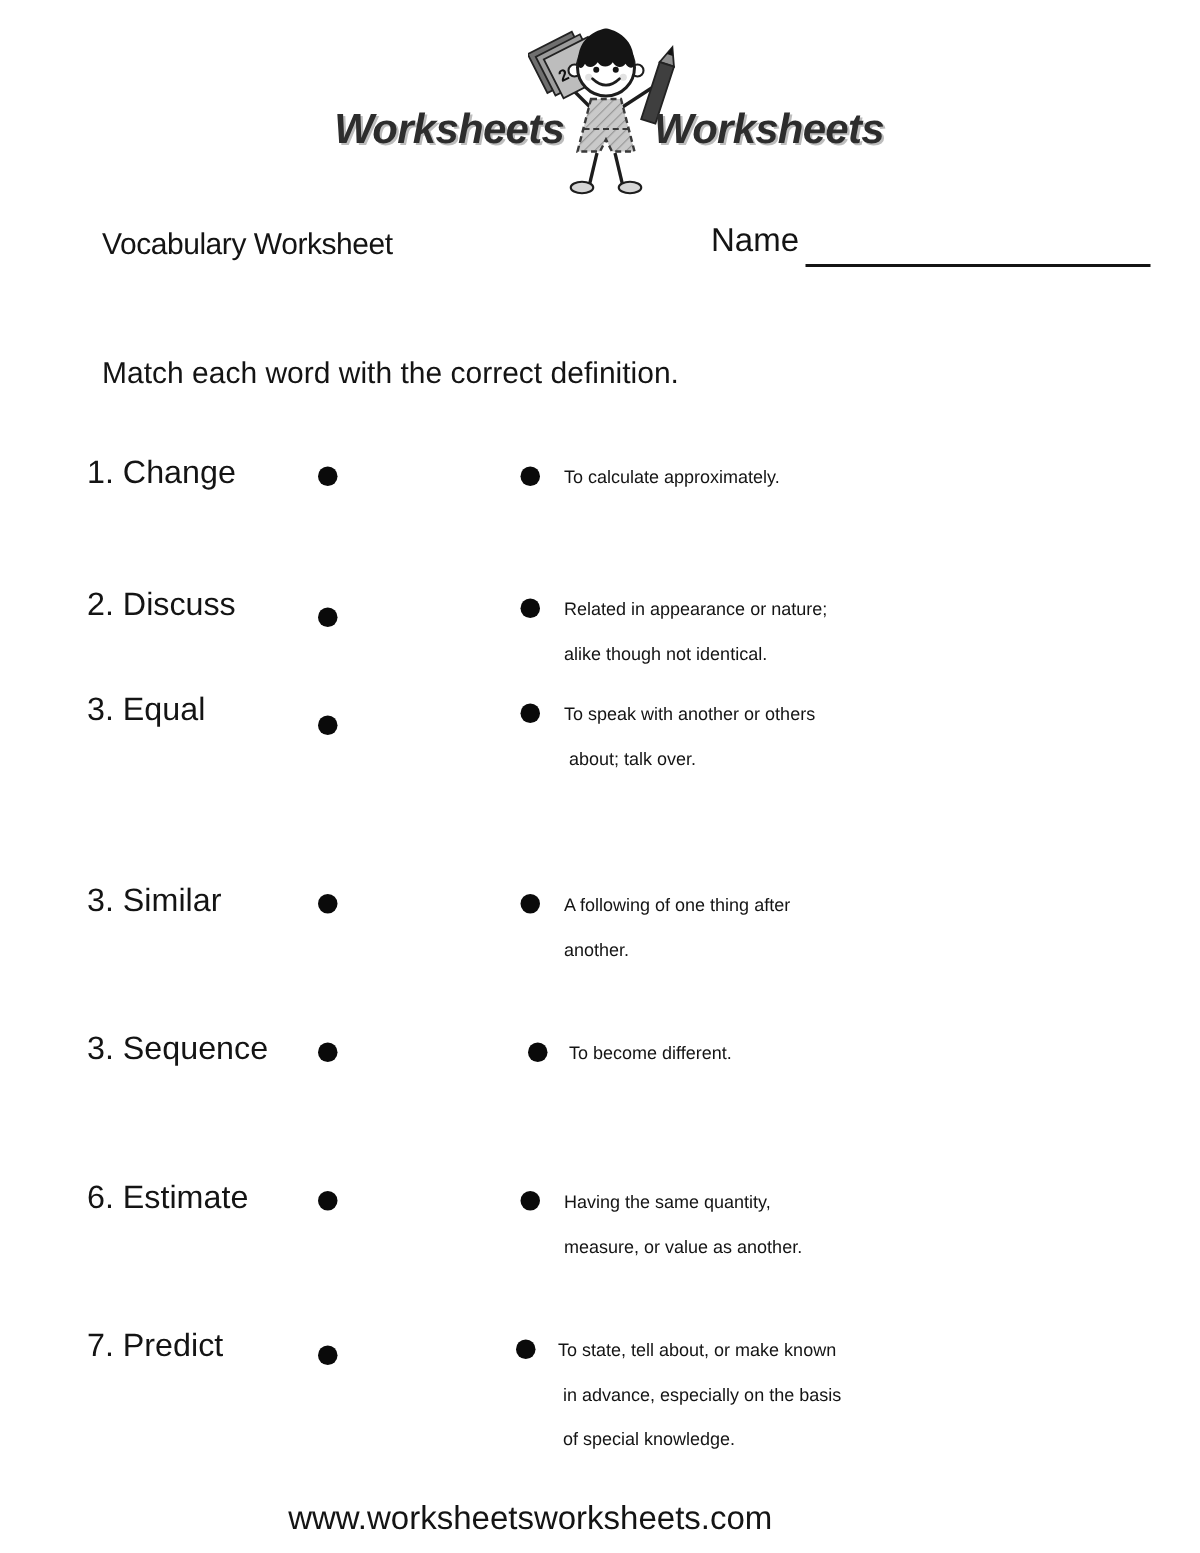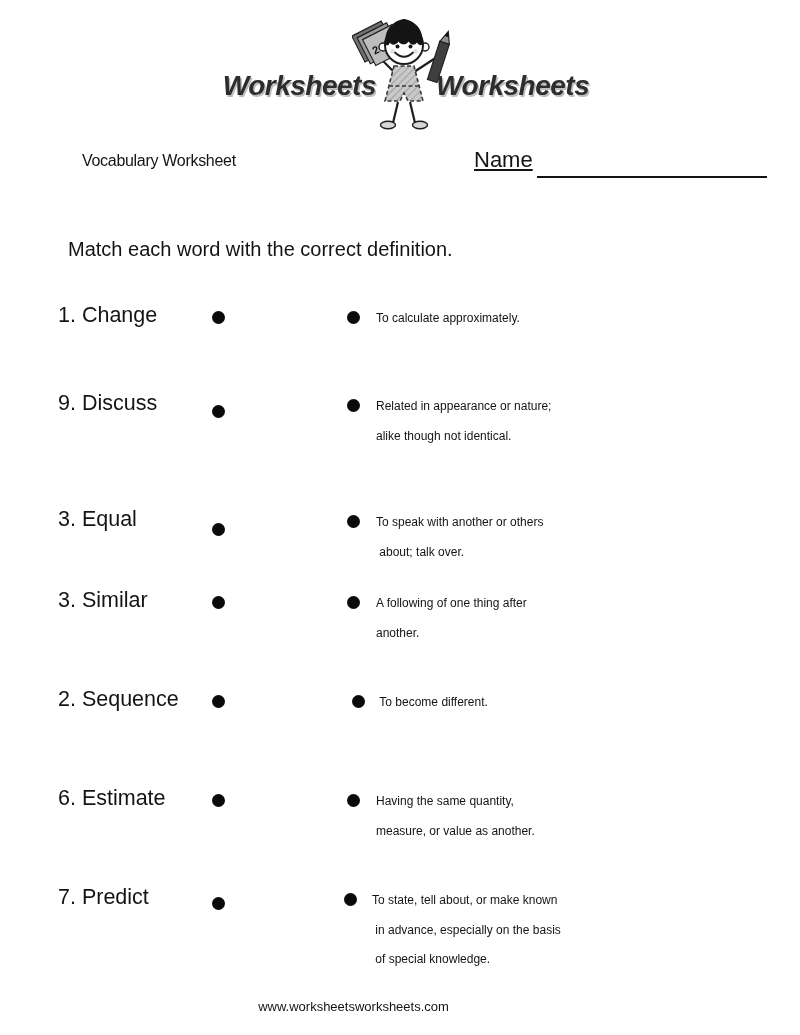--- a/index.html
+++ b/index.html
@@ -16,33 +16,33 @@
     position:absolute;
     font-size:28px;font-weight:bold;letter-spacing:-0.5px;
     color:#2d2d2d;
     text-shadow:1.5px 1.5px 0 #bdbdbd;
     font-style:italic;
   }
   .logo-text.left{top:70px;right:424px;}
   .logo-text.right{top:70px;left:436px;}
   .mascot{position:absolute;left:352px;top:10px;width:104px;height:122px;}
   
-  .title{position:absolute;left:82px;top:152px;font-size:16px;letter-spacing:-0.3px;}
-  .name-label{position:absolute;left:474px;top:147px;font-size:22px;text-decoration:underline;}
+  .title{position:absolute;left:68px;top:152px;font-size:20px;letter-spacing:-0.3px;}
+  .name-label{position:absolute;left:474px;top:147px;font-size:22px;}
   .name-line{position:absolute;left:537px;top:150px;width:230px;height:26px;border-bottom:2px solid #141414;}
   .instructions{position:absolute;left:68px;top:238px;font-size:20px;}
   
   .row{position:absolute;left:0;width:776px;height:40px;}
   .word{position:absolute;left:58px;top:0;font-size:21.5px;white-space:nowrap;}
   .dot{position:absolute;width:13px;height:13px;border-radius:50%;background:#0a0a0a;}
   .dot.word-dot{left:212px;top:8px;}
   .dot.def-dot{left:347px;top:8px;}
   .def{position:absolute;left:376px;top:1px;width:380px;font-size:12px;line-height:29.5px;white-space:pre-wrap;}
   
-  .footer{position:absolute;left:0;top:999px;width:707px;text-align:center;font-size:13px;}
+  .footer{position:absolute;left:0;top:999px;width:707px;text-align:center;font-size:22px;}
 </style>
 </head>
 <body>
 
 <div class="page">
 
   <div class="logo-text left">Worksheets</div>
 
   <svg class="mascot" viewBox="0 0 104 122" aria-hidden="true">
     <defs>
@@ -98,45 +98,45 @@
   <div class="instructions">Match each word with the correct definition.</div>
 
   <div class="row" style="top:303px">
     <span class="word">1. Change</span>
     <span class="dot word-dot"></span>
     <span class="dot def-dot"></span>
     <div class="def">To calculate approximately.</div>
   </div>
 
   <div class="row" style="top:391px">
-    <span class="word">9. Discuss</span>
+    <span class="word">2. Discuss</span>
     <span class="dot word-dot" style="top:14px"></span>
     <span class="dot def-dot"></span>
     <div class="def">Related in appearance or nature;
 alike though not identical.</div>
   </div>
 
-  <div class="row" style="top:507px">
+  <div class="row" style="top:461px">
     <span class="word">3. Equal</span>
     <span class="dot word-dot" style="top:16px"></span>
     <span class="dot def-dot"></span>
     <div class="def">To speak with another or others
  about; talk over.</div>
   </div>
 
   <div class="row" style="top:588px">
     <span class="word">3. Similar</span>
     <span class="dot word-dot"></span>
     <span class="dot def-dot"></span>
     <div class="def">A following of one thing after
 another.</div>
   </div>
 
   <div class="row" style="top:687px">
-    <span class="word">2. Sequence</span>
+    <span class="word">3. Sequence</span>
     <span class="dot word-dot"></span>
     <span class="dot def-dot" style="left:352px"></span>
     <div class="def"> To become different.</div>
   </div>
 
   <div class="row" style="top:786px">
     <span class="word">6. Estimate</span>
     <span class="dot word-dot"></span>
     <span class="dot def-dot"></span>
     <div class="def">Having the same quantity,

